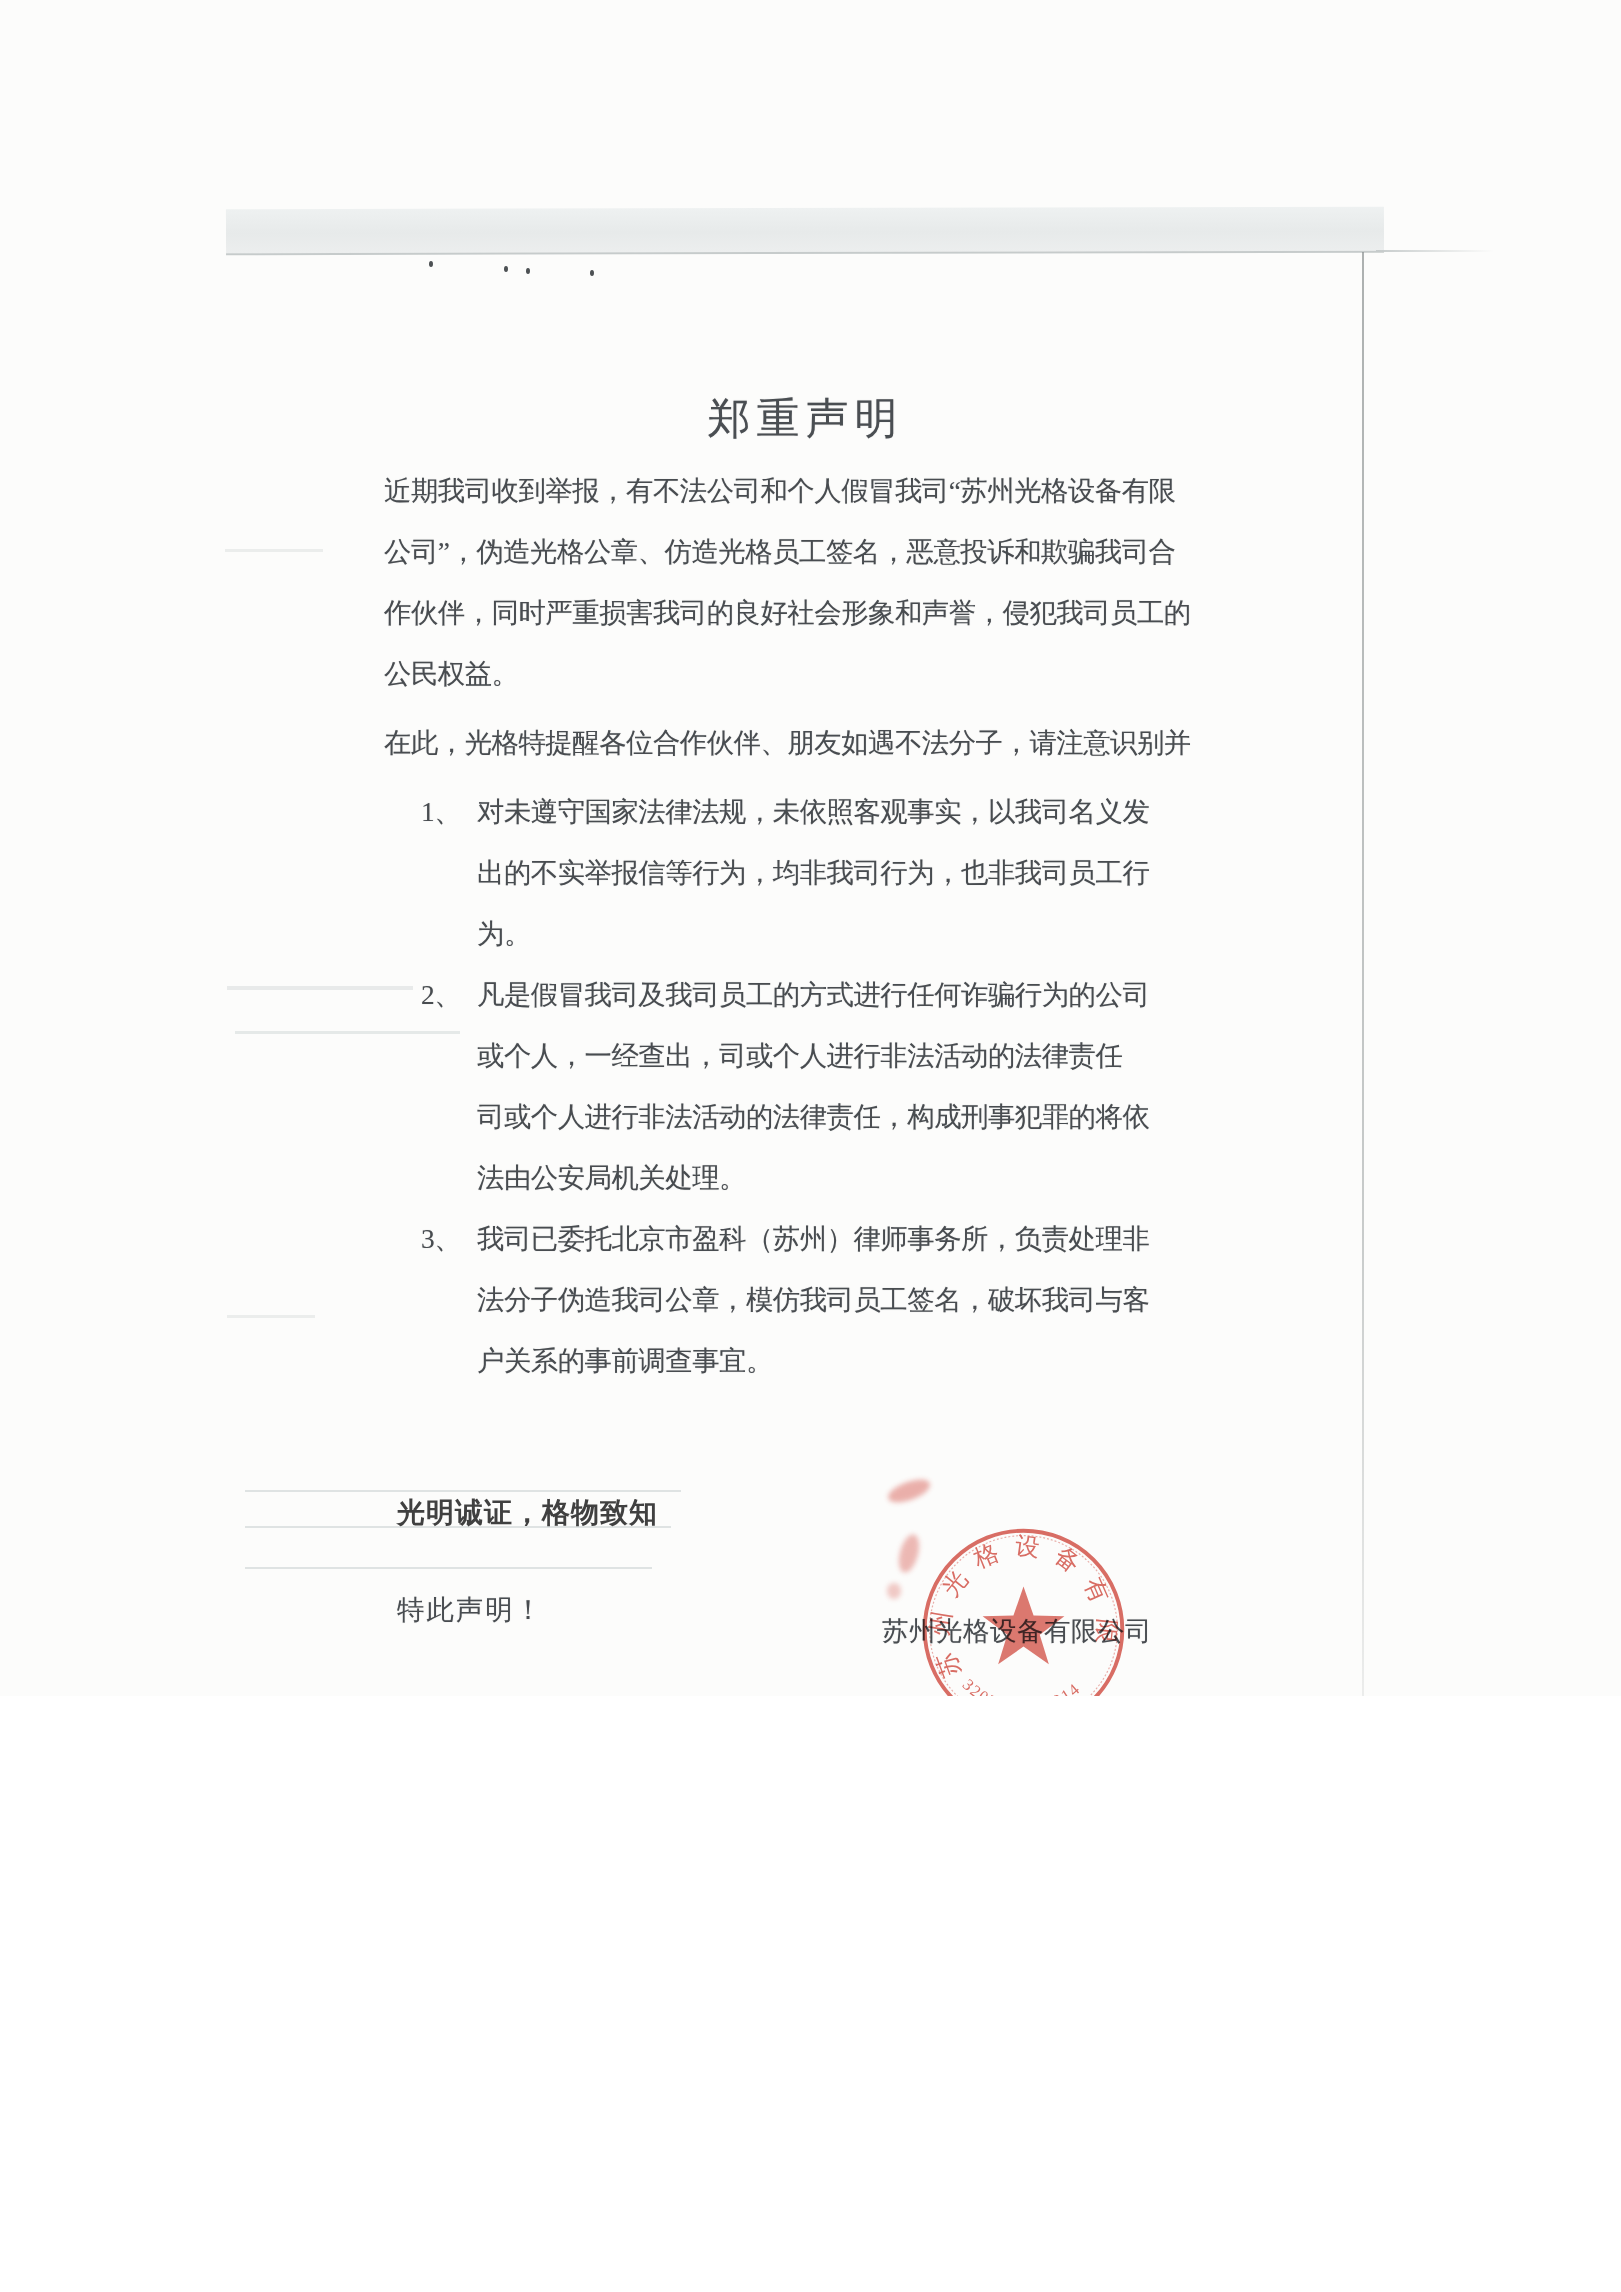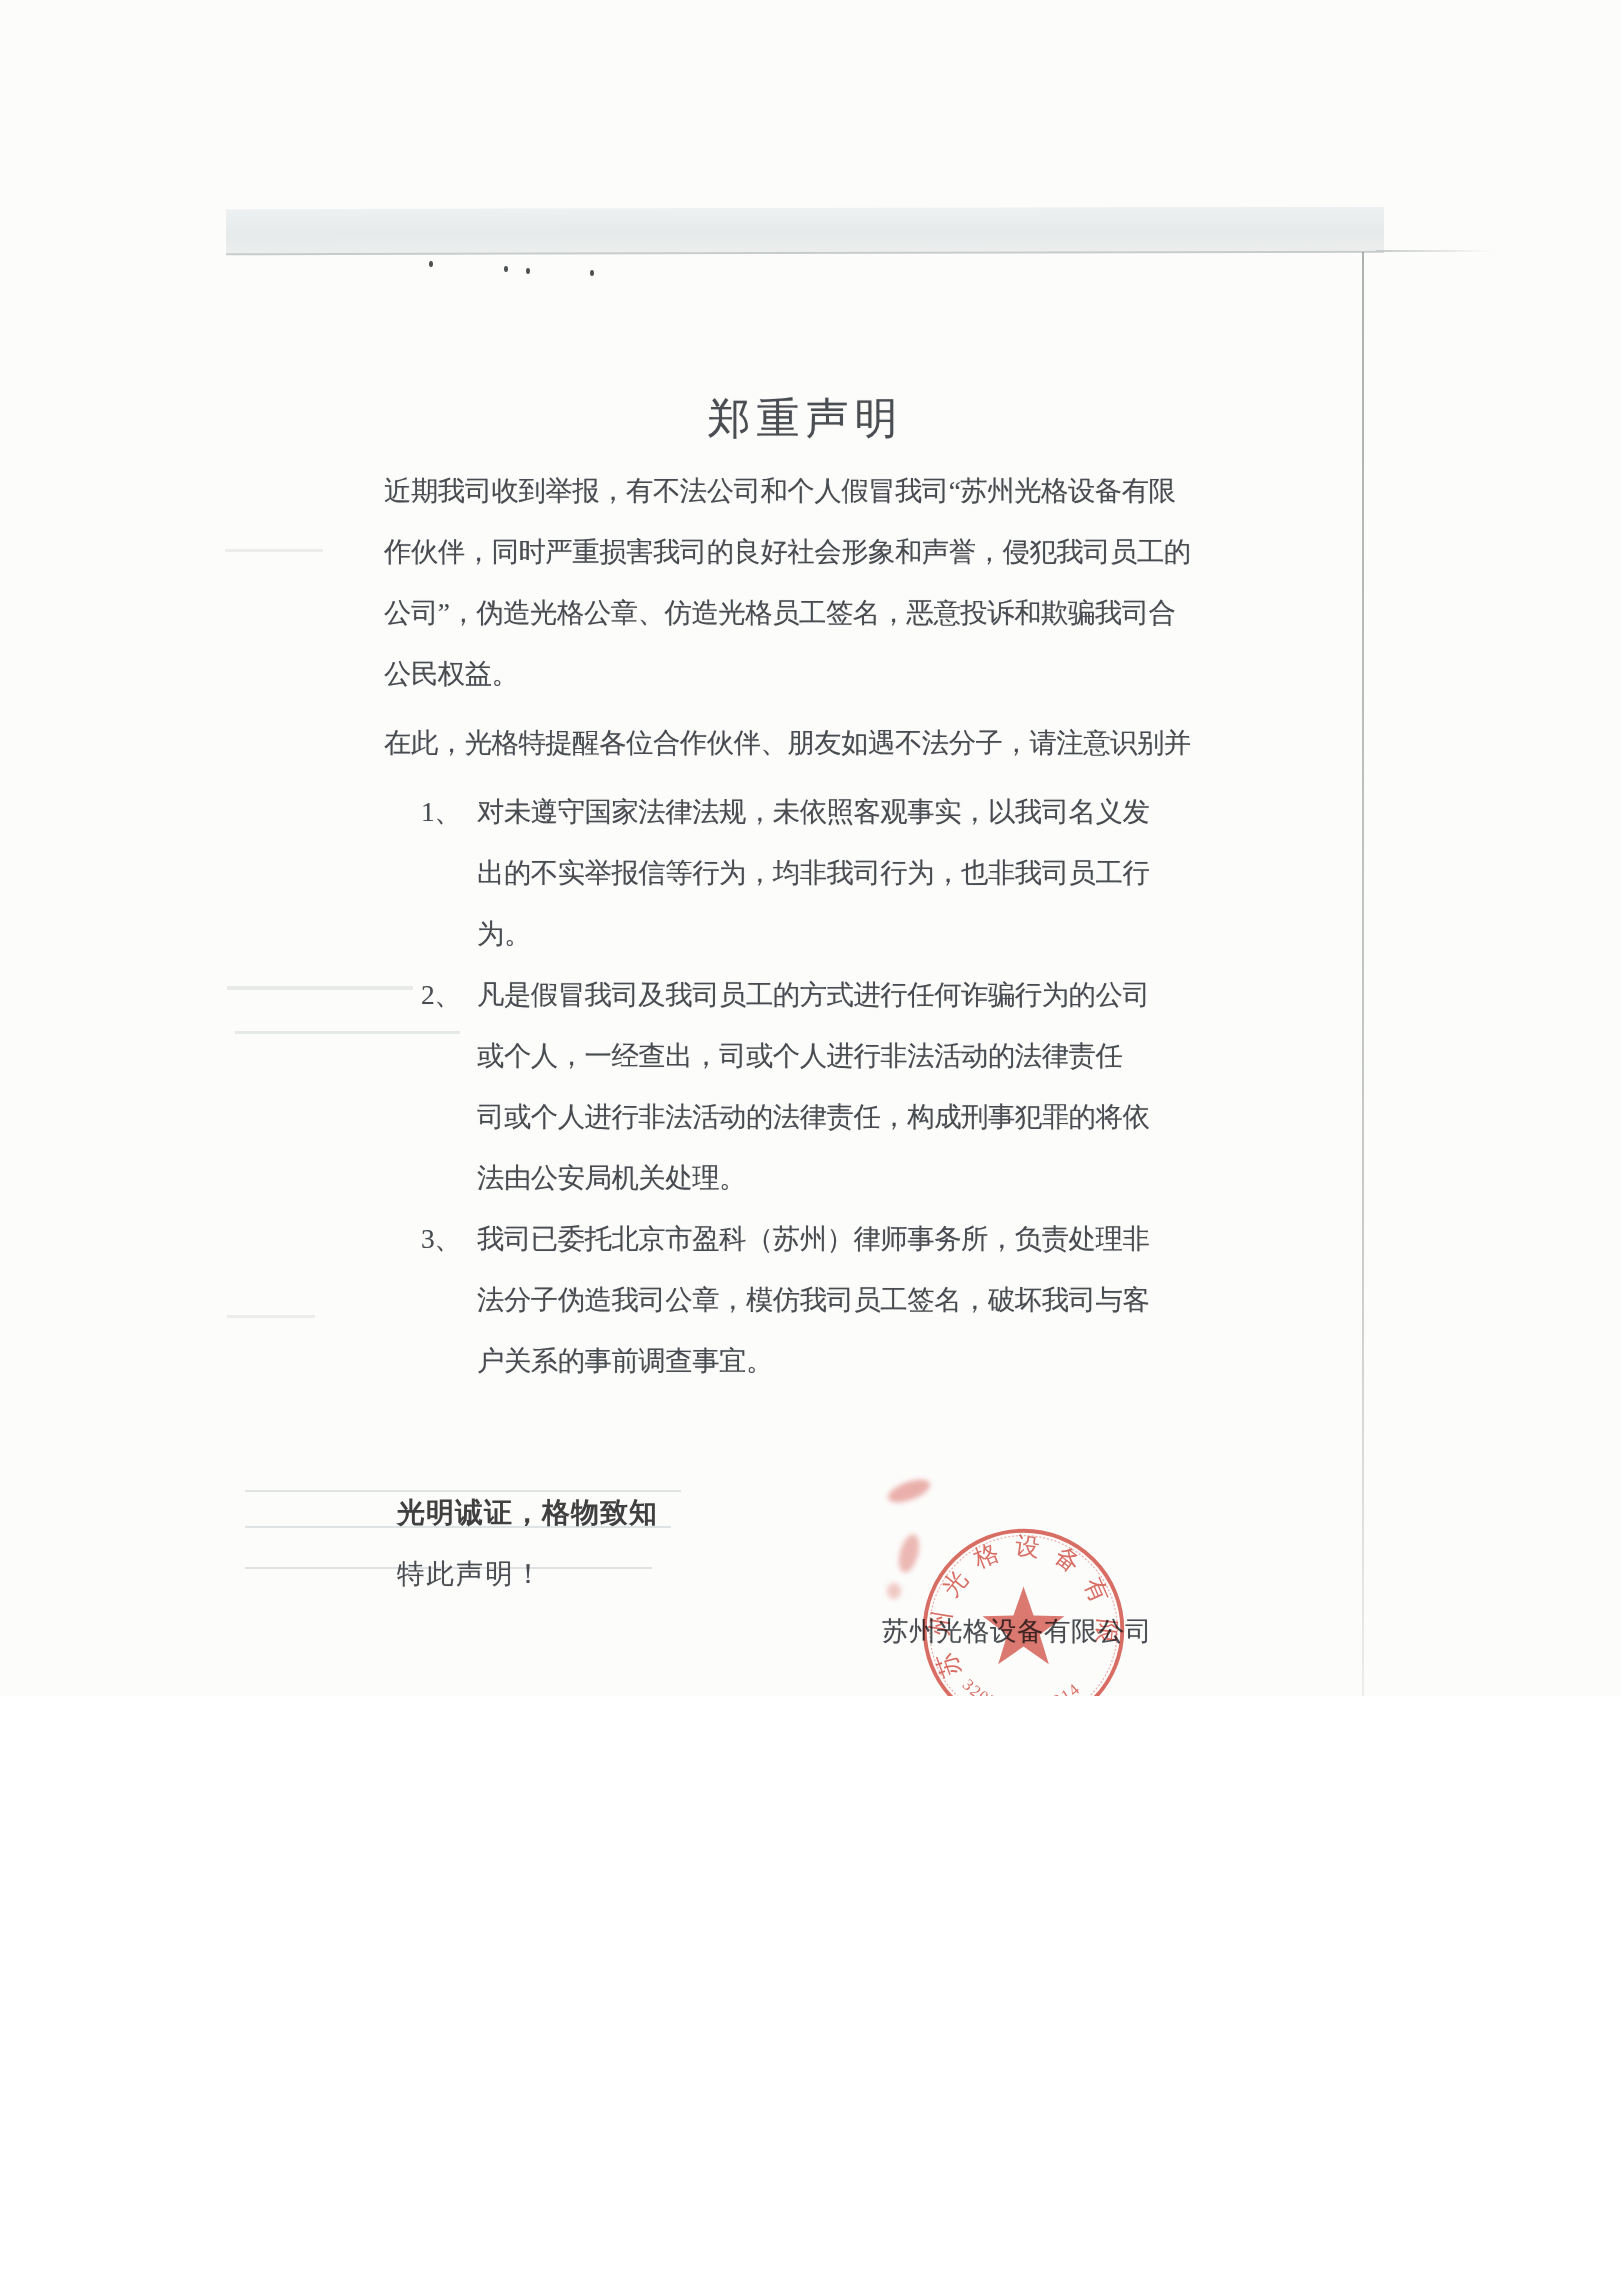--- a/index.html
+++ b/index.html
@@ -41,21 +41,21 @@
   .para { margin:0 0 7.8px 0; }
   .tline { white-space:nowrap; }
   .li { display:flex; align-items:flex-start; padding-left:37px; }
   .marker { width:56px; flex:0 0 56px; }
   .li-text { flex:1 1 auto; }
   .closing-slogan {
     position:absolute; left:397px; top:1494px;
     font-size:28px; font-weight:bold; letter-spacing:1px; color:#404040;
   }
   .closing-statement {
-    position:absolute; left:397px; top:1556px;
+    position:absolute; left:397px; top:1592px;
     font-size:27.4px; letter-spacing:2px;
     text-shadow:0 0 1px rgba(72,76,80,.3);
   }
   .sig-company {
     position:absolute; left:882px; top:1613px;
     font-size:26.5px; letter-spacing:0.5px;
     text-shadow:0 0 1px rgba(72,76,80,.3);
   }
   .sig-date {
     position:absolute; left:906px; top:1672px;
@@ -88,22 +88,22 @@
   <div class="streak" style="left:245px;top:1490px;width:436px;height:2px;"></div>
   <div class="streak" style="left:245px;top:1526px;width:426px;height:2px;"></div>
   <div class="streak" style="left:245px;top:1567px;width:407px;height:2px;"></div>
 
   <div class="doc-title">郑重声明</div>
 
   <div class="doc-body">
     <div>
         <div class="para">
           <div class="tline">近期我司收到举报，有不法公司和个人假冒我司“苏州光格设备有限</div>
+          <div class="tline">公司”，伪造光格公章、仿造光格员工签名，恶意投诉和欺骗我司合</div>
           <div class="tline">作伙伴，同时严重损害我司的良好社会形象和声誉，侵犯我司员工的</div>
-          <div class="tline">公司”，伪造光格公章、仿造光格员工签名，恶意投诉和欺骗我司合</div>
           <div class="tline">公民权益。</div>
         </div>
         <div class="para">
           <div class="tline">在此，光格特提醒各位合作伙伴、朋友如遇不法分子，请注意识别并</div>
         </div>
       </div>
     <div>
         <div class="li">
           <div class="marker">1、</div>
           <div class="li-text">

